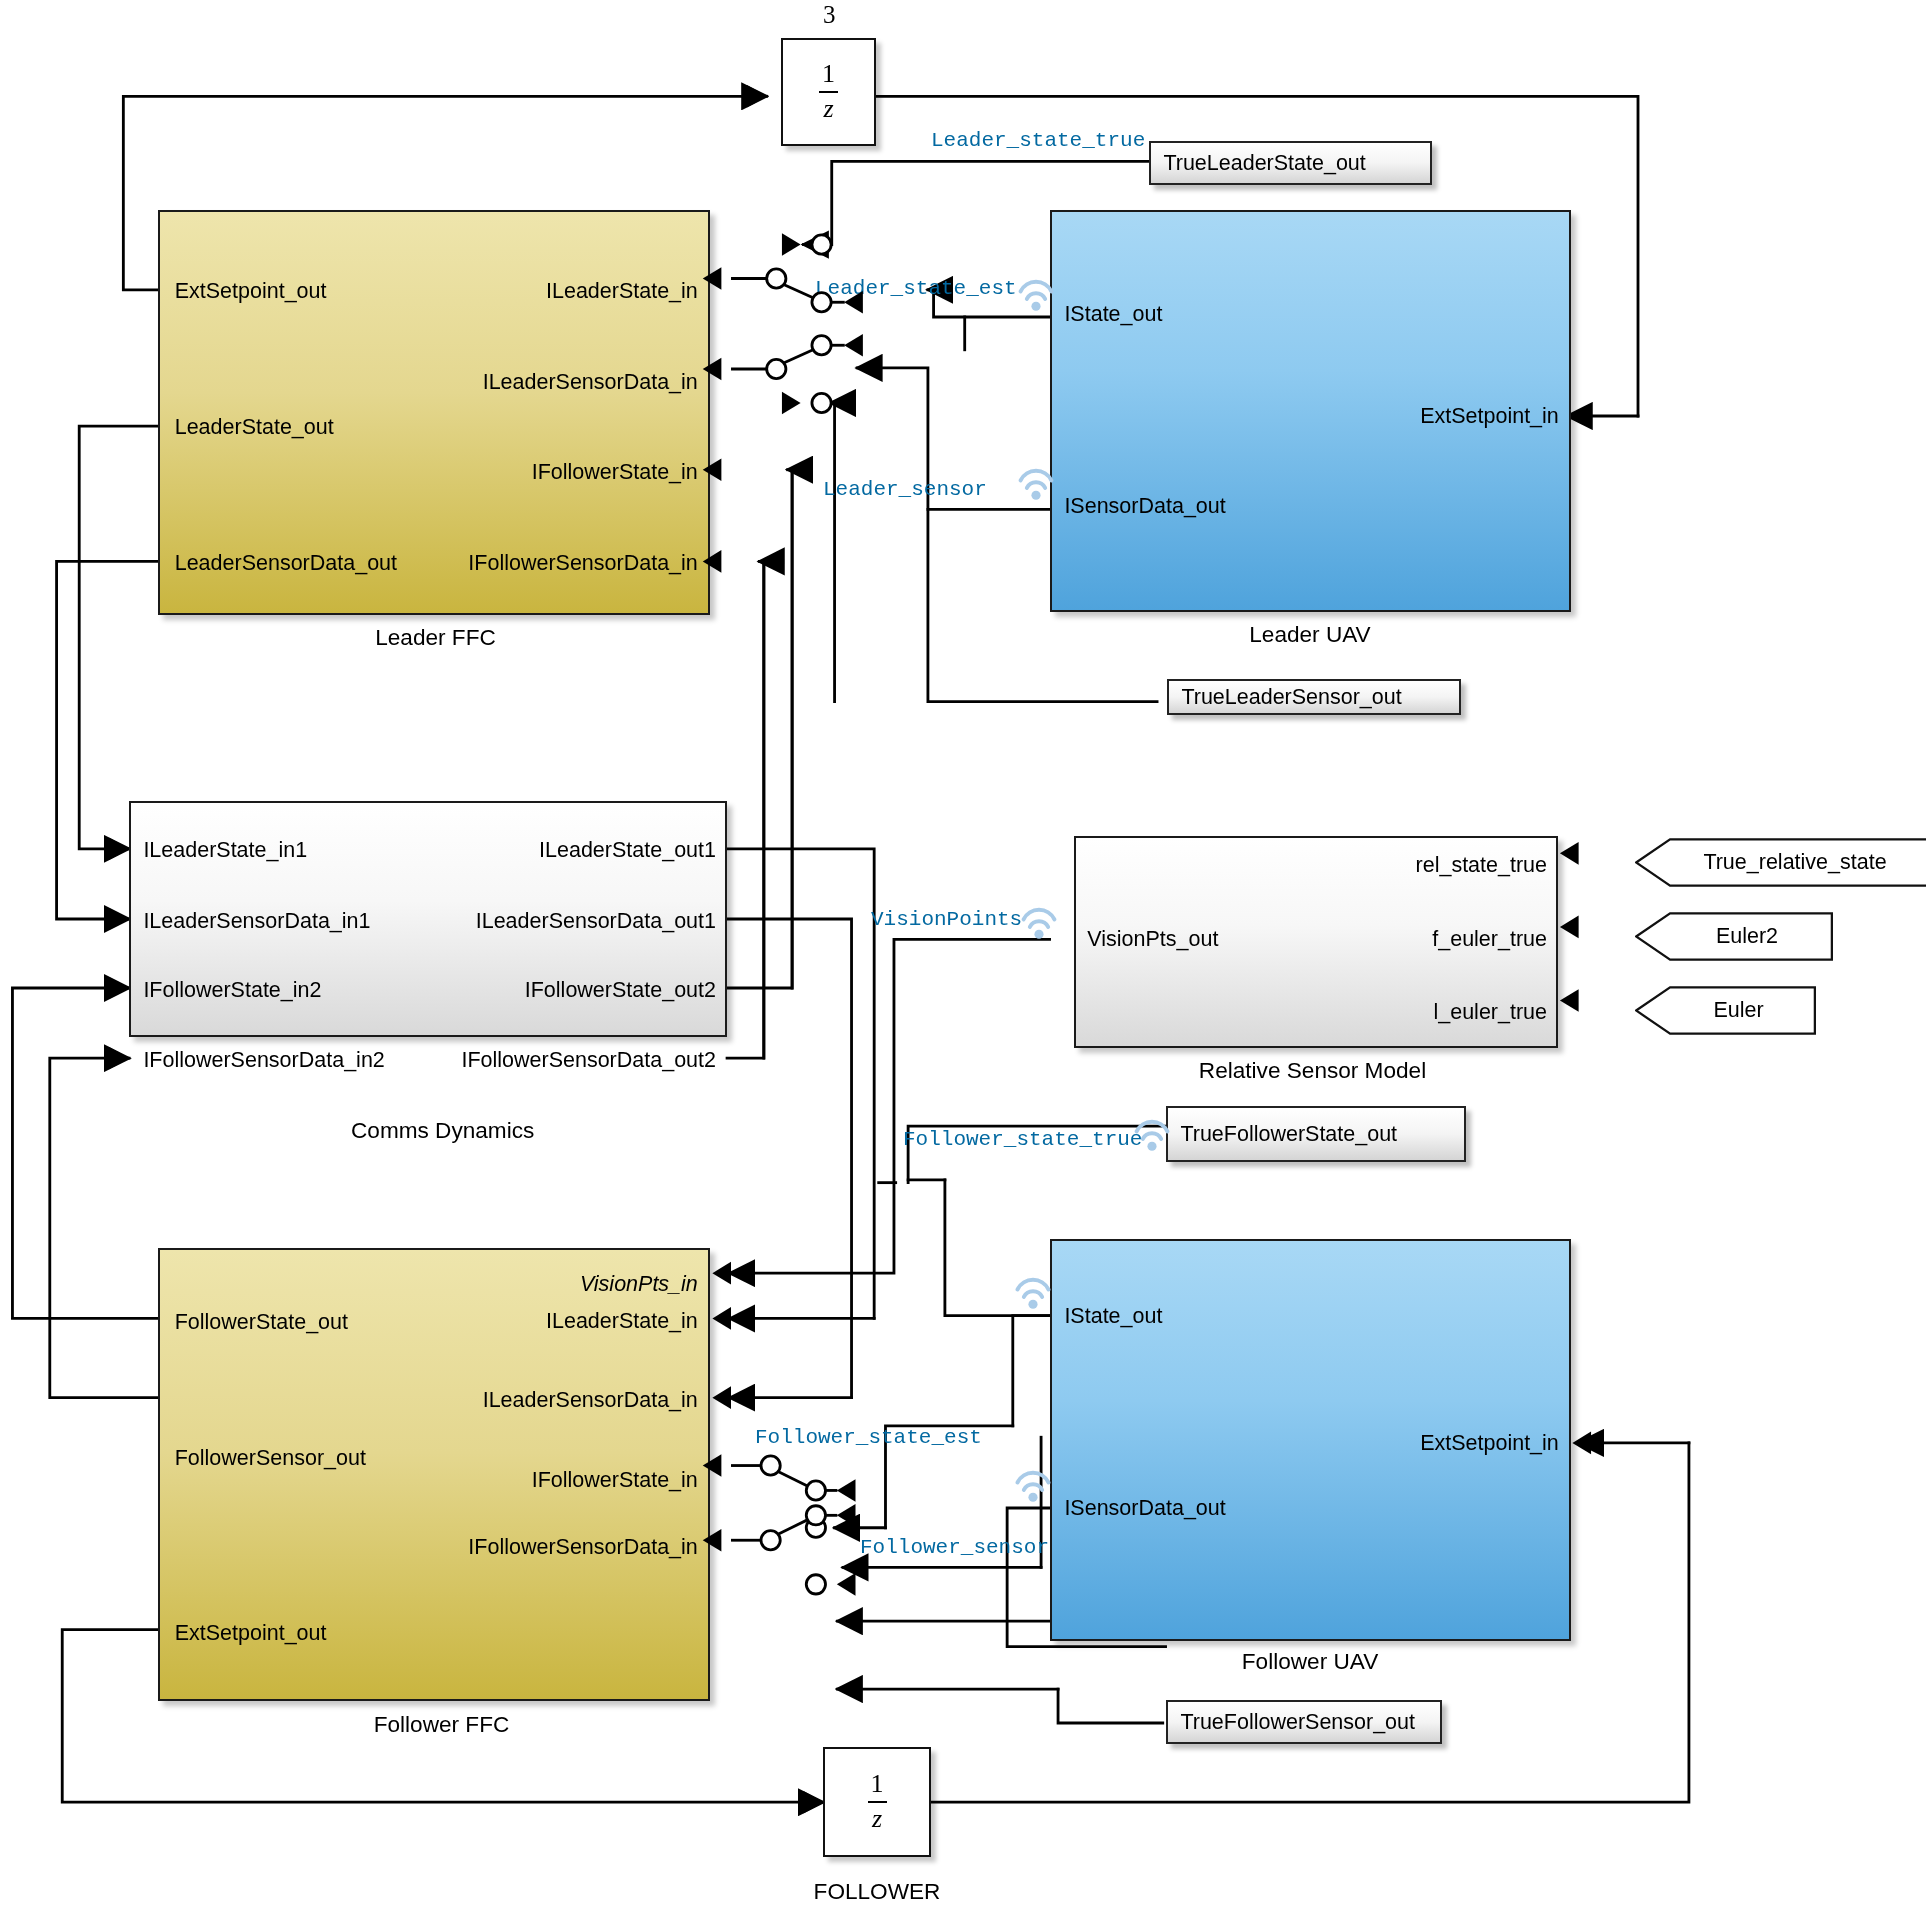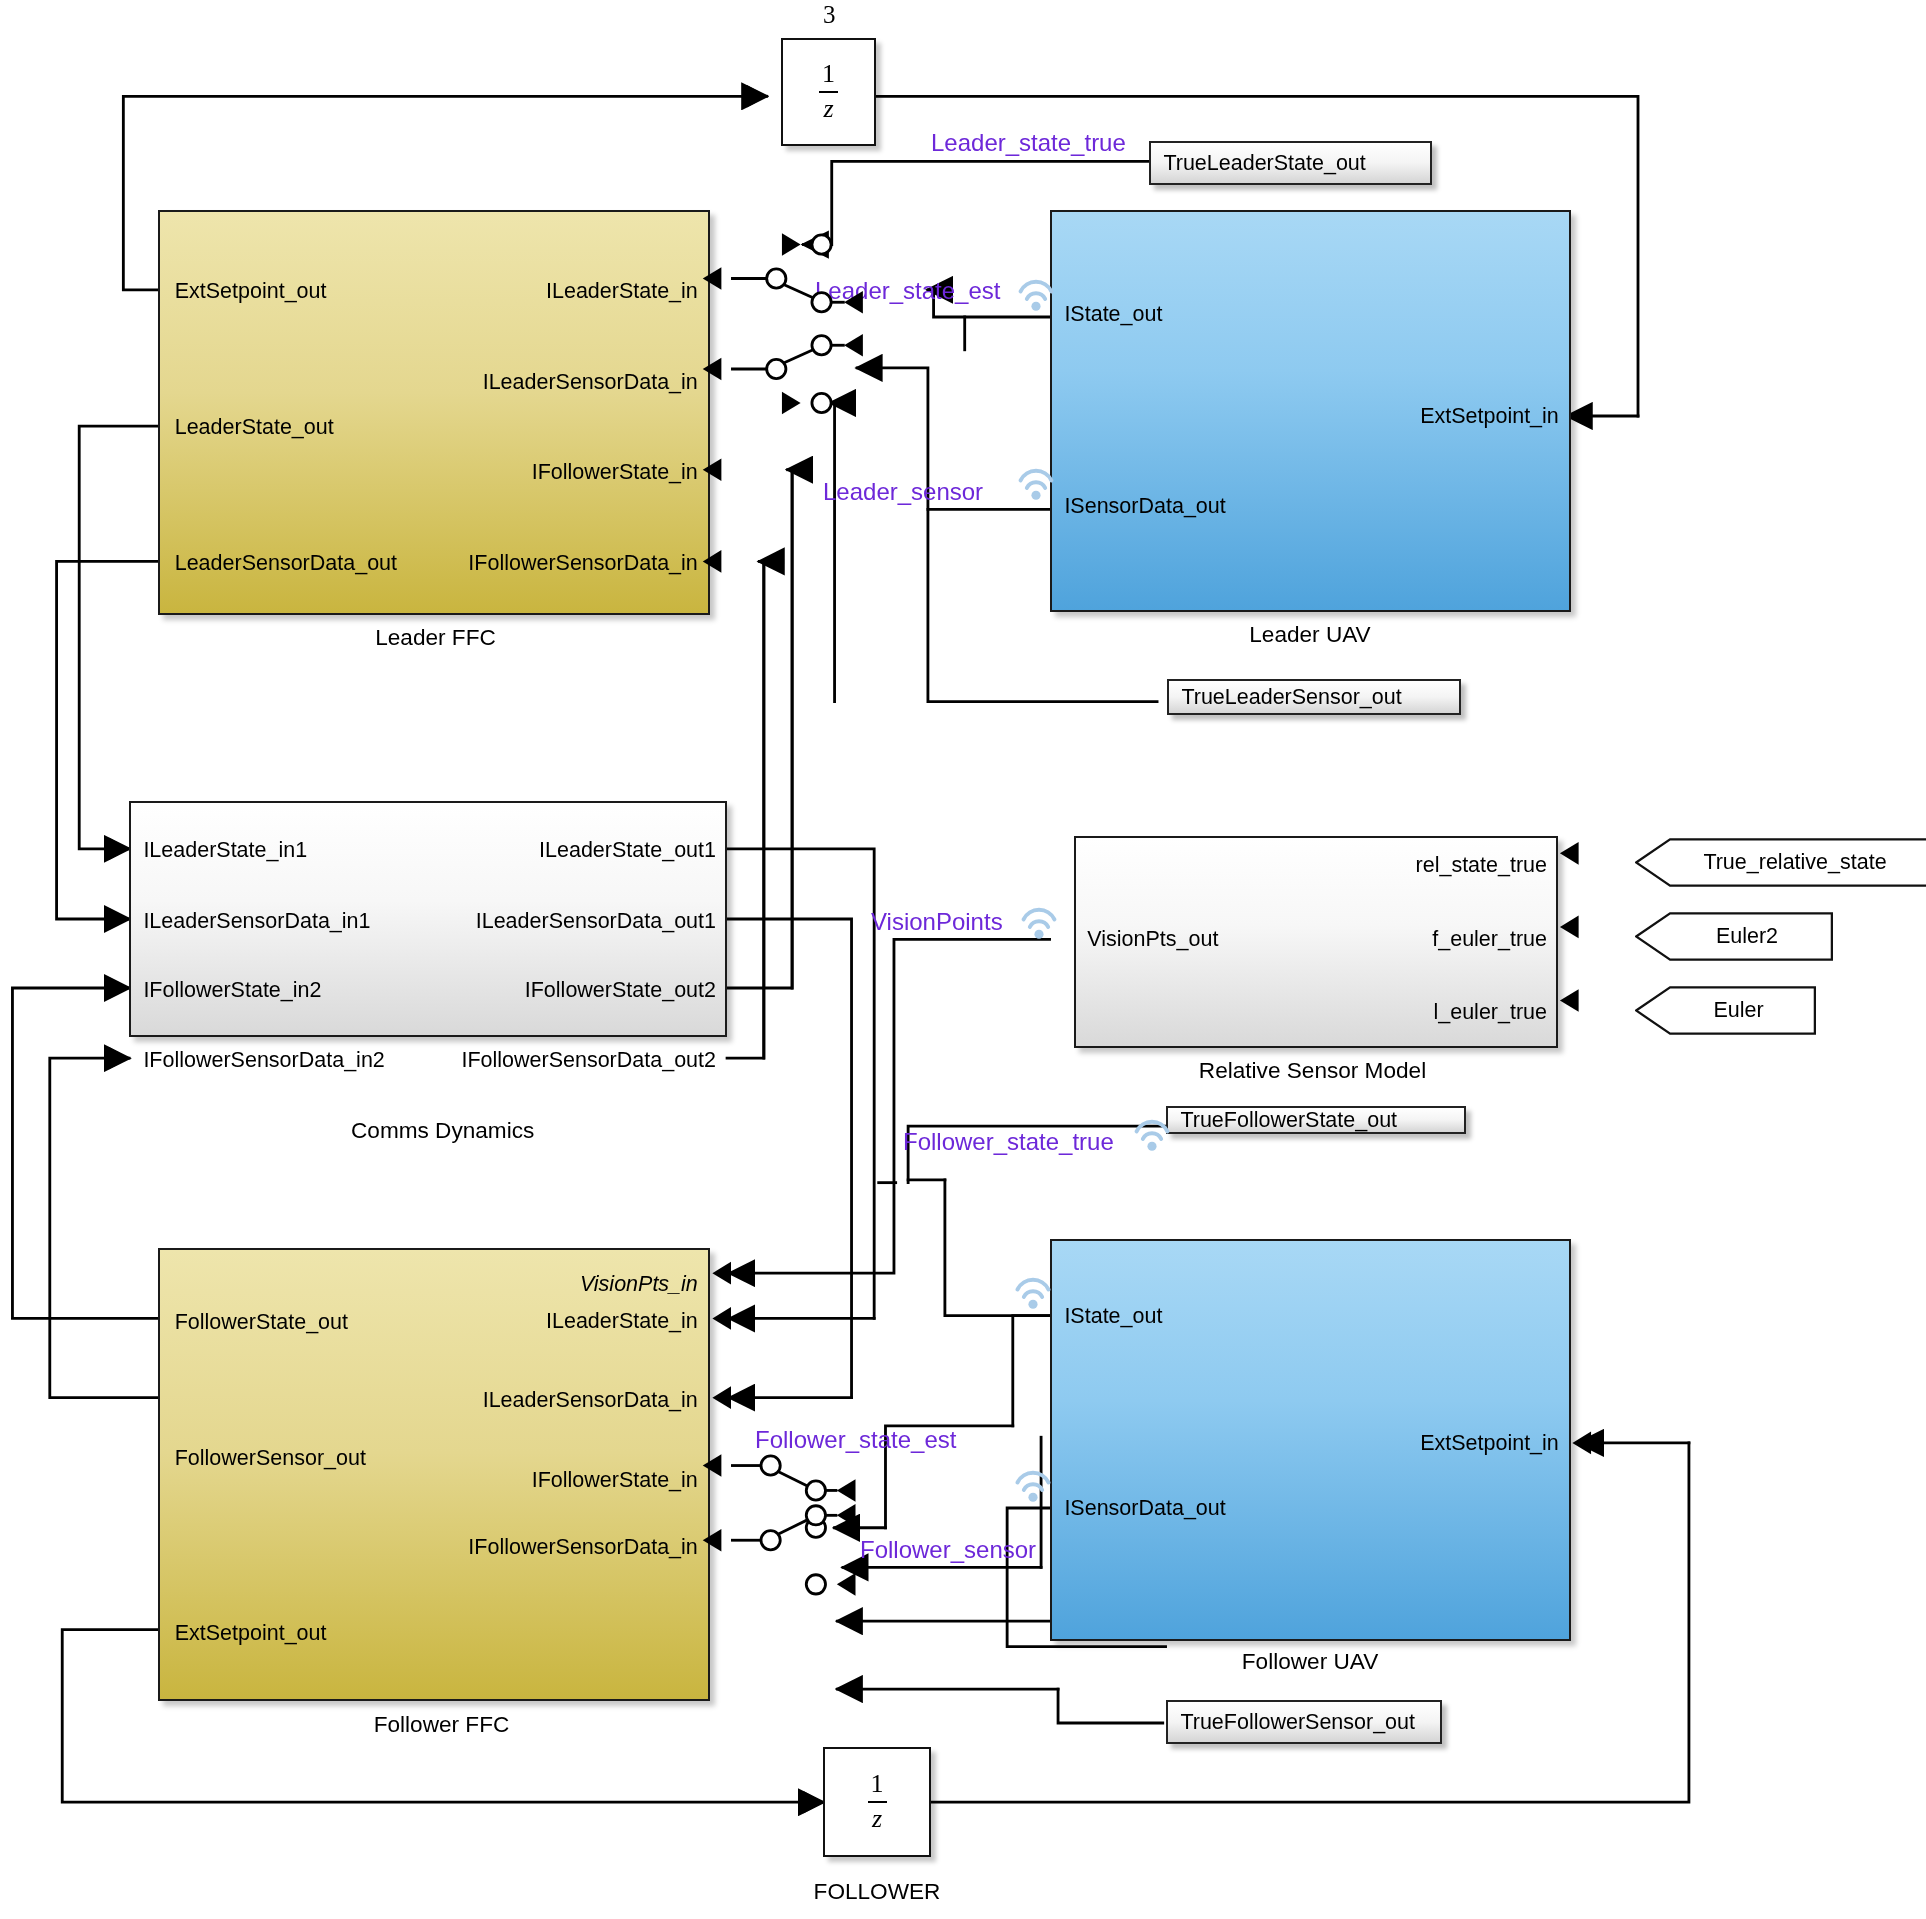--- a/index.html
+++ b/index.html
@@ -13,21 +13,21 @@
   svg.wires{position:absolute;left:0;top:0;width:1926px;height:1920px;pointer-events:none;}
   .blk{position:absolute;box-sizing:border-box;border:2.8px solid #1a1a1a;
        box-shadow:5.1px 5.1px 5.1px rgba(0,0,0,0.22);}
   .blk-ffc{background:linear-gradient(180deg,#eee5ac 0%,#e4d78f 45%,#c9b53f 100%);}
   .blk-uav{background:linear-gradient(180deg,#a8d8f5 0%,#8ecaf0 40%,#4fa3dc 100%);}
   .blk-grey{background:linear-gradient(180deg,#ffffff 0%,#f7f7f7 42%,#d9d9d9 100%);}
   .port{position:absolute;font-size:21.5px;color:#000;white-space:nowrap;line-height:1;}
   .port.l{text-align:left;}
   .port.r{text-align:right;}
   .caption{position:absolute;font-size:22.6px;color:#000;white-space:nowrap;text-align:center;}
-  .siglabel{position:absolute;font-size:24px;color:#6d28d9;white-space:nowrap;}
+  .siglabel{position:absolute;font-size:21px;color:#0369a1;white-space:nowrap;font-family:Liberation Mono, monospace;}
   .outblk{position:absolute;box-sizing:border-box;border:2.3px solid #222;
       background:linear-gradient(180deg,#ffffff 0%,#f4f4f4 50%,#d5d5d5 100%);
       box-shadow:4.5px 4.5px 4.5px rgba(0,0,0,0.25);
       font-size:21.5px;color:#000;display:flex;align-items:center;padding-left:12.4px;white-space:nowrap;}
   .fromblk{position:absolute;font-size:21.5px;color:#000;white-space:nowrap;
       display:flex;align-items:center;justify-content:center;}
   .fromblk .fb-inner{position:relative;z-index:2;padding-left:26px;}
   .delay{position:absolute;box-sizing:border-box;border:2.8px solid #111;background:#fff;
       box-shadow:4.5px 4.5px 4.5px rgba(0,0,0,0.22);
       display:flex;align-items:center;justify-content:center;}
@@ -200,21 +200,21 @@
       <span class="bar"></span>
       <span class="den">z</span>
     </span>
   </div>
   <div class="caption" style="left:758px;top:1879px;width:238px;">FOLLOWER</div>
 
   <div class="outblk" style="left:1149px;top:141px;width:283px;height:44px;">TrueLeaderState_out</div>
 
   <div class="outblk" style="left:1167px;top:679px;width:294px;height:36px;">TrueLeaderSensor_out</div>
 
-  <div class="outblk" style="left:1166px;top:1106px;width:300px;height:28px;">TrueFollowerState_out</div>
+  <div class="outblk" style="left:1166px;top:1106px;width:300px;height:56px;">TrueFollowerState_out</div>
 
   <div class="outblk" style="left:1166px;top:1700px;width:276px;height:44px;">TrueFollowerSensor_out</div>
 
   <div class="fromblk" style="left:1635px;top:837px;width:294px;height:51px;">
     <svg width="294" height="51" style="position:absolute;left:0;top:0;" viewBox="0 0 520 90">
       <path d="M2,45 L62,4 L518,4 L518,86 L62,86 Z" fill="#fff" stroke="#111" stroke-width="4"></path>
     </svg>
     <span class="fb-inner">True_relative_state</span>
   </div>
 

